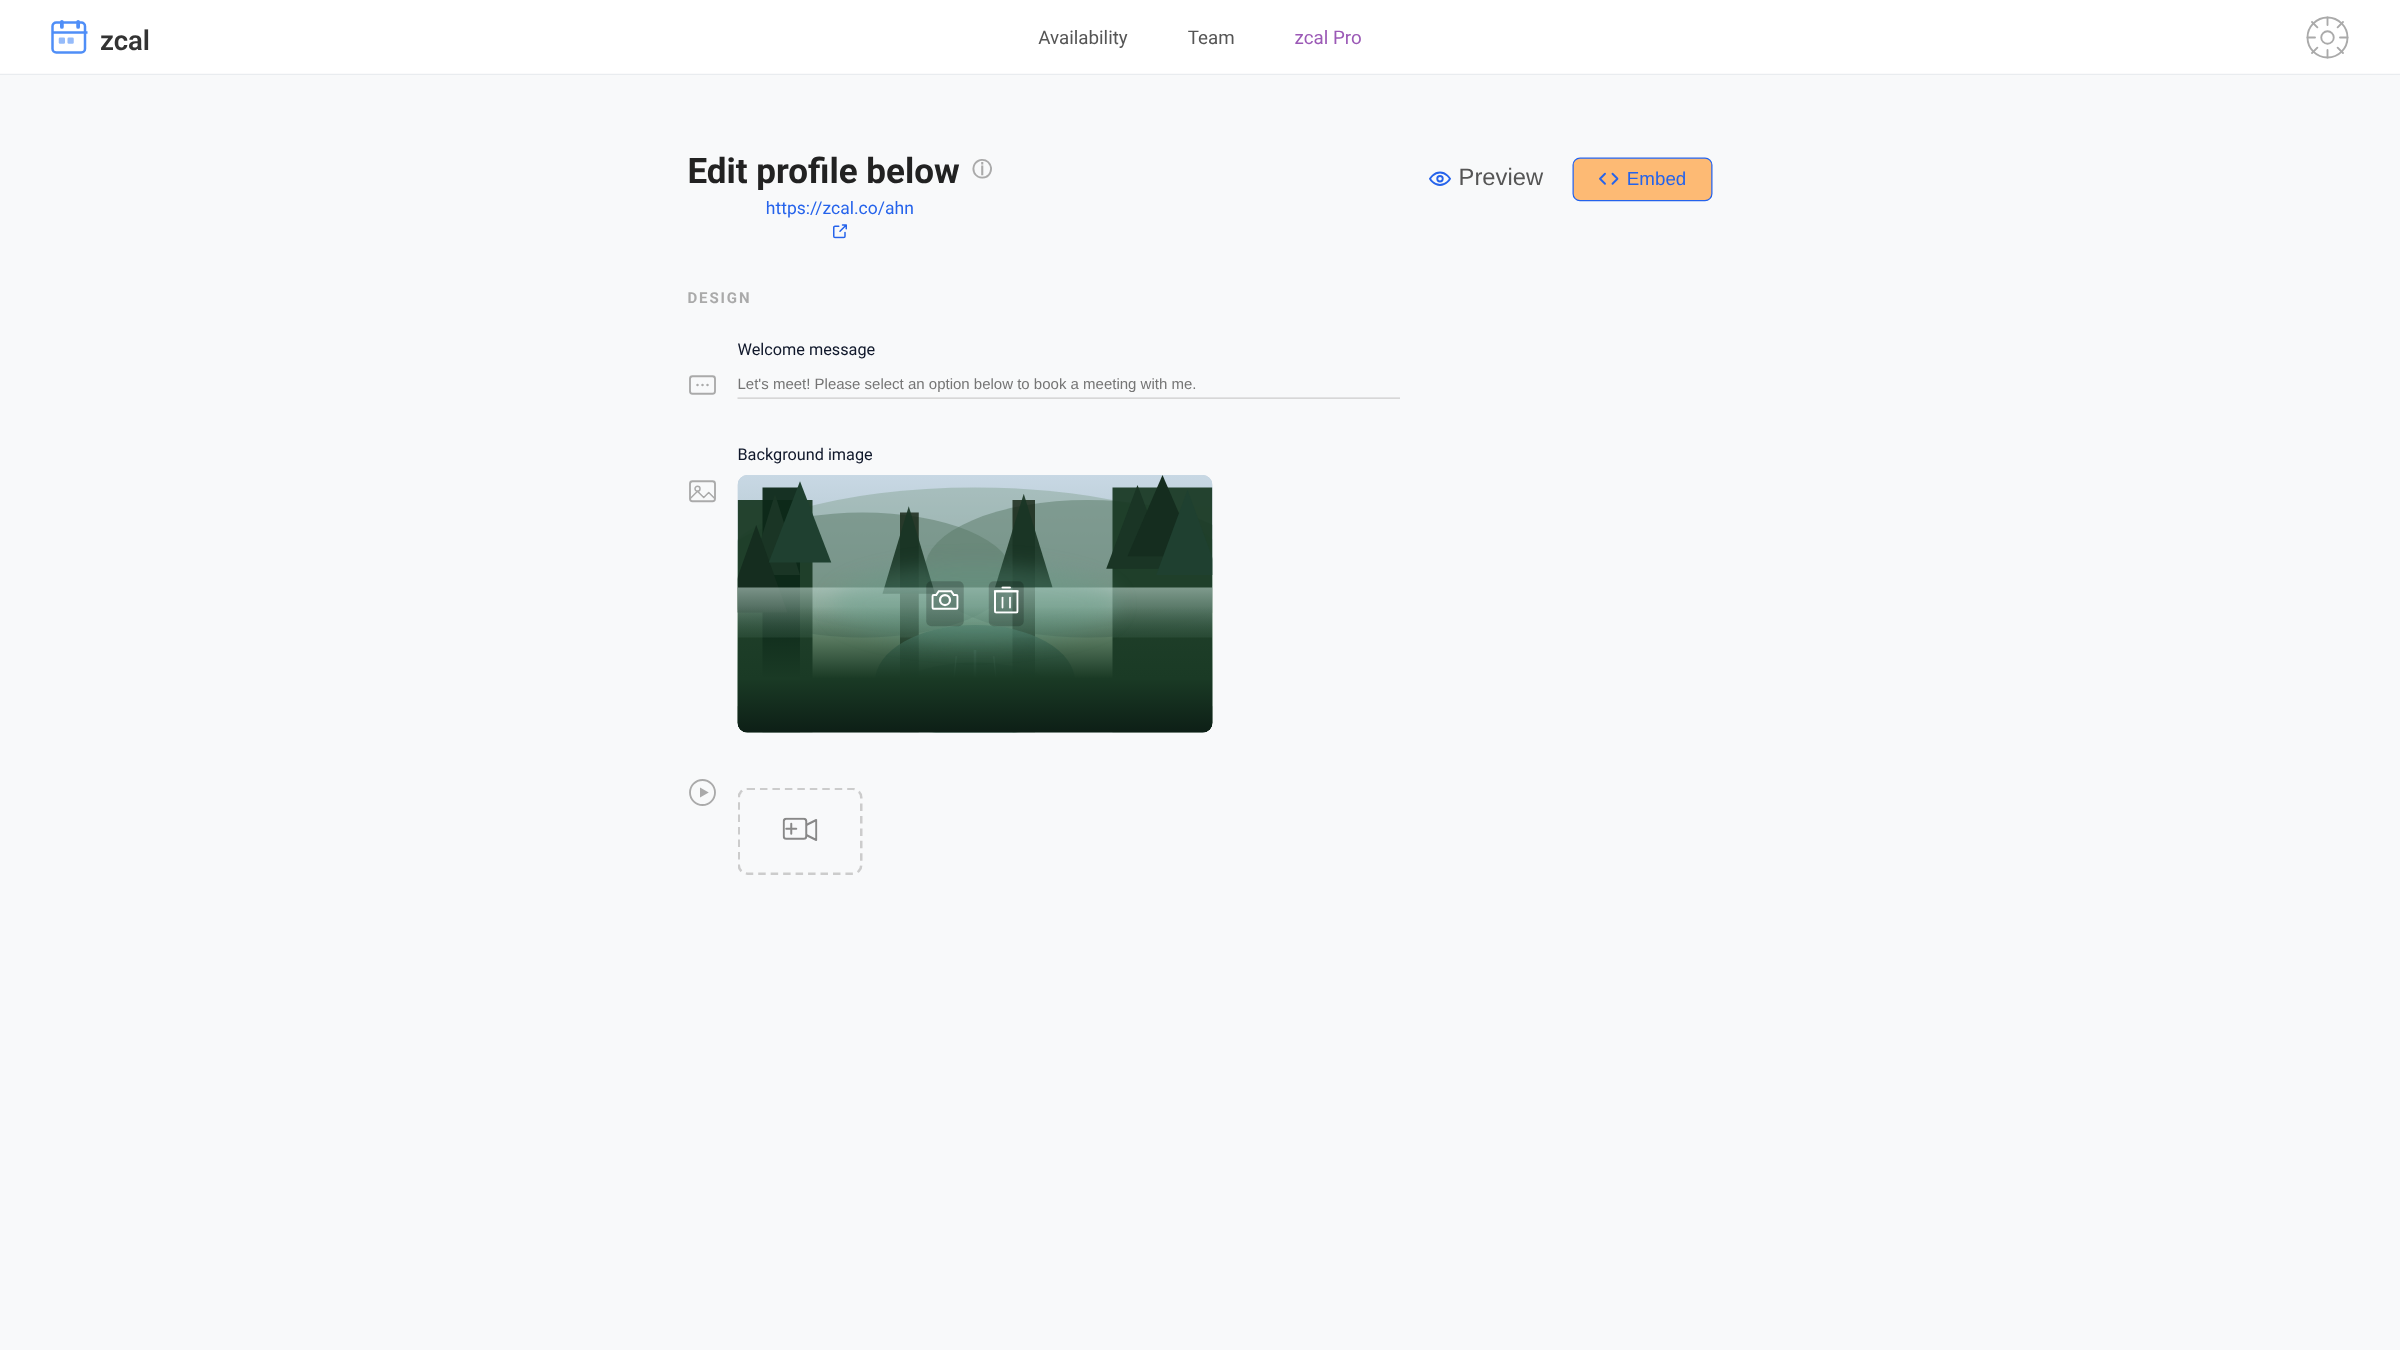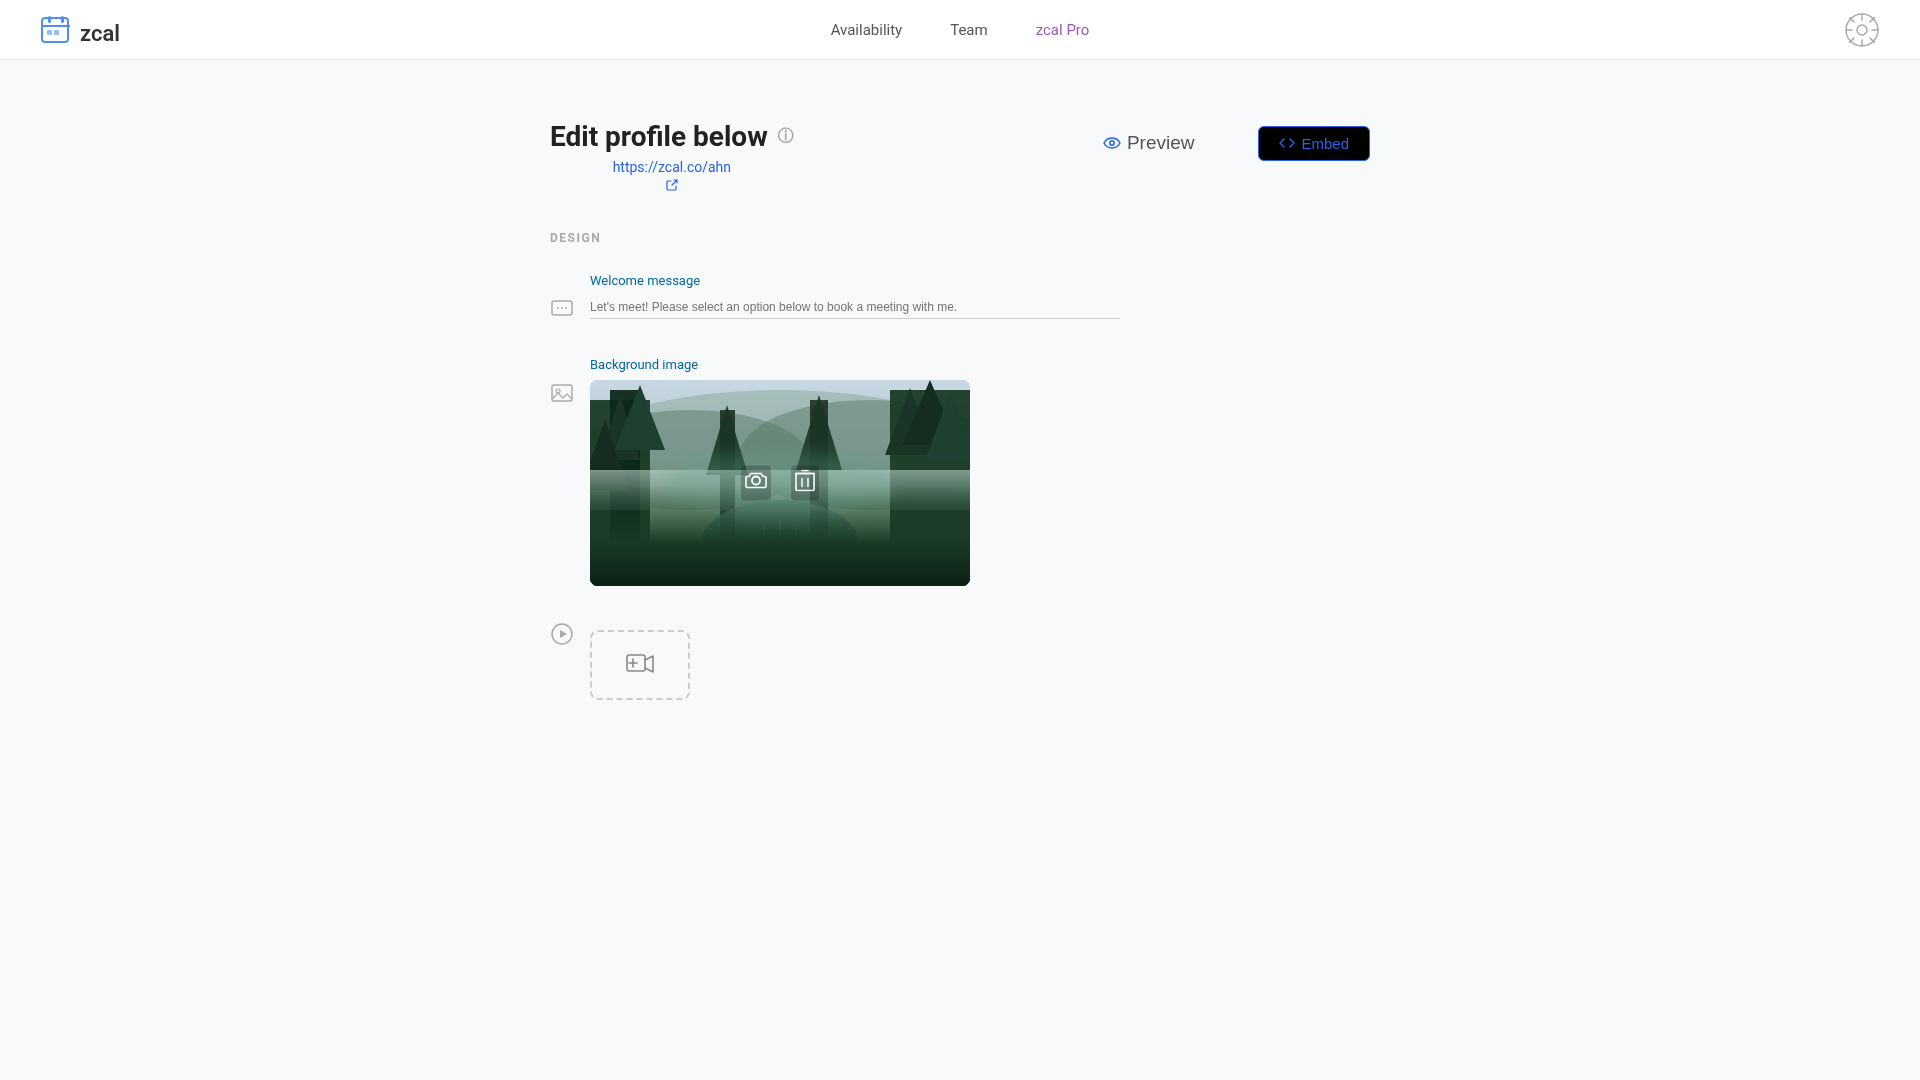--- a/index.html
+++ b/index.html
@@ -119,29 +119,28 @@
       border: none;
       color: #555;
       font-size: 19px;
       cursor: pointer;
       padding: 8px 12px;
     }
     .btn-embed {
       display: flex;
       align-items: center;
       gap: 6px;
-      background: #000000;
+      background: #fdba74;
       border: 1.5px solid #2563eb;
       color: #2563eb;
       font-size: 15px;
       cursor: pointer;
       padding: 8px 20px;
       border-radius: 6px;
       font-weight: 500;
-      margin-left: 40px;
     }
 
     
     .section-label {
       font-size: 12px;
       font-weight: 700;
       color: #aaa;
       letter-spacing: 1.5px;
       text-transform: uppercase;
       margin-bottom: 28px;
@@ -159,21 +158,21 @@
       height: 24px;
       color: #888;
       flex-shrink: 0;
       margin-top: 24px;
     }
     .row-content {
       flex: 1;
     }
     .row-label {
       font-size: 13px;
-      color: #0369a1;
+      color: #0f172a;
       margin-bottom: 8px;
     }
     .welcome-input {
       width: 530px;
       border: none;
       border-bottom: 1px solid #ccc;
       background: none;
       font-size: 12px;
       color: #aaa;
       padding: 4px 0;

